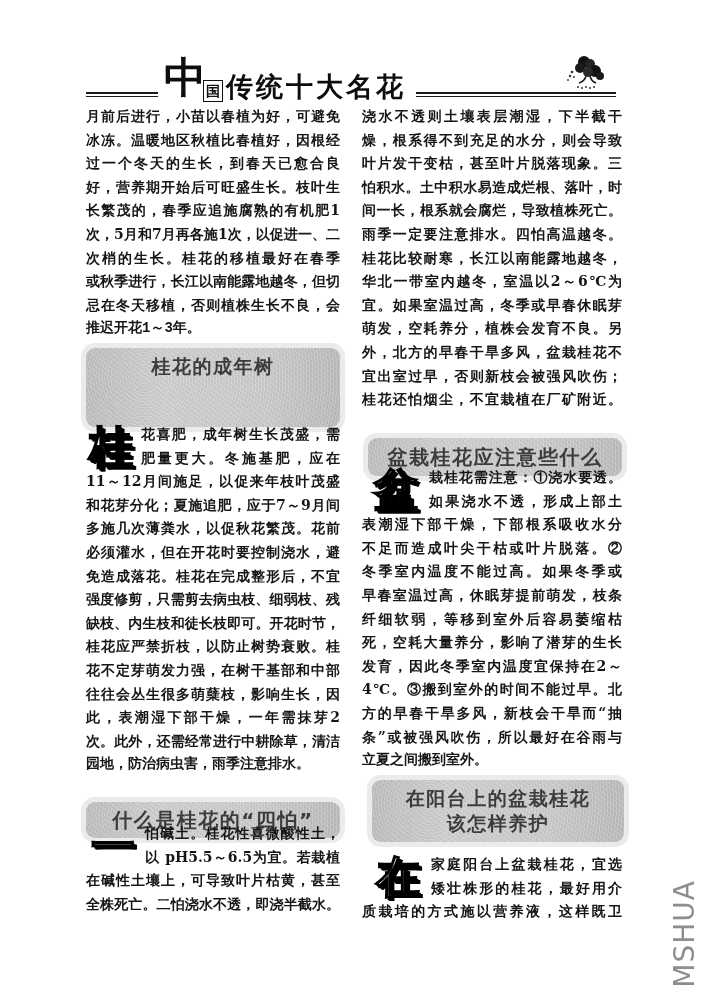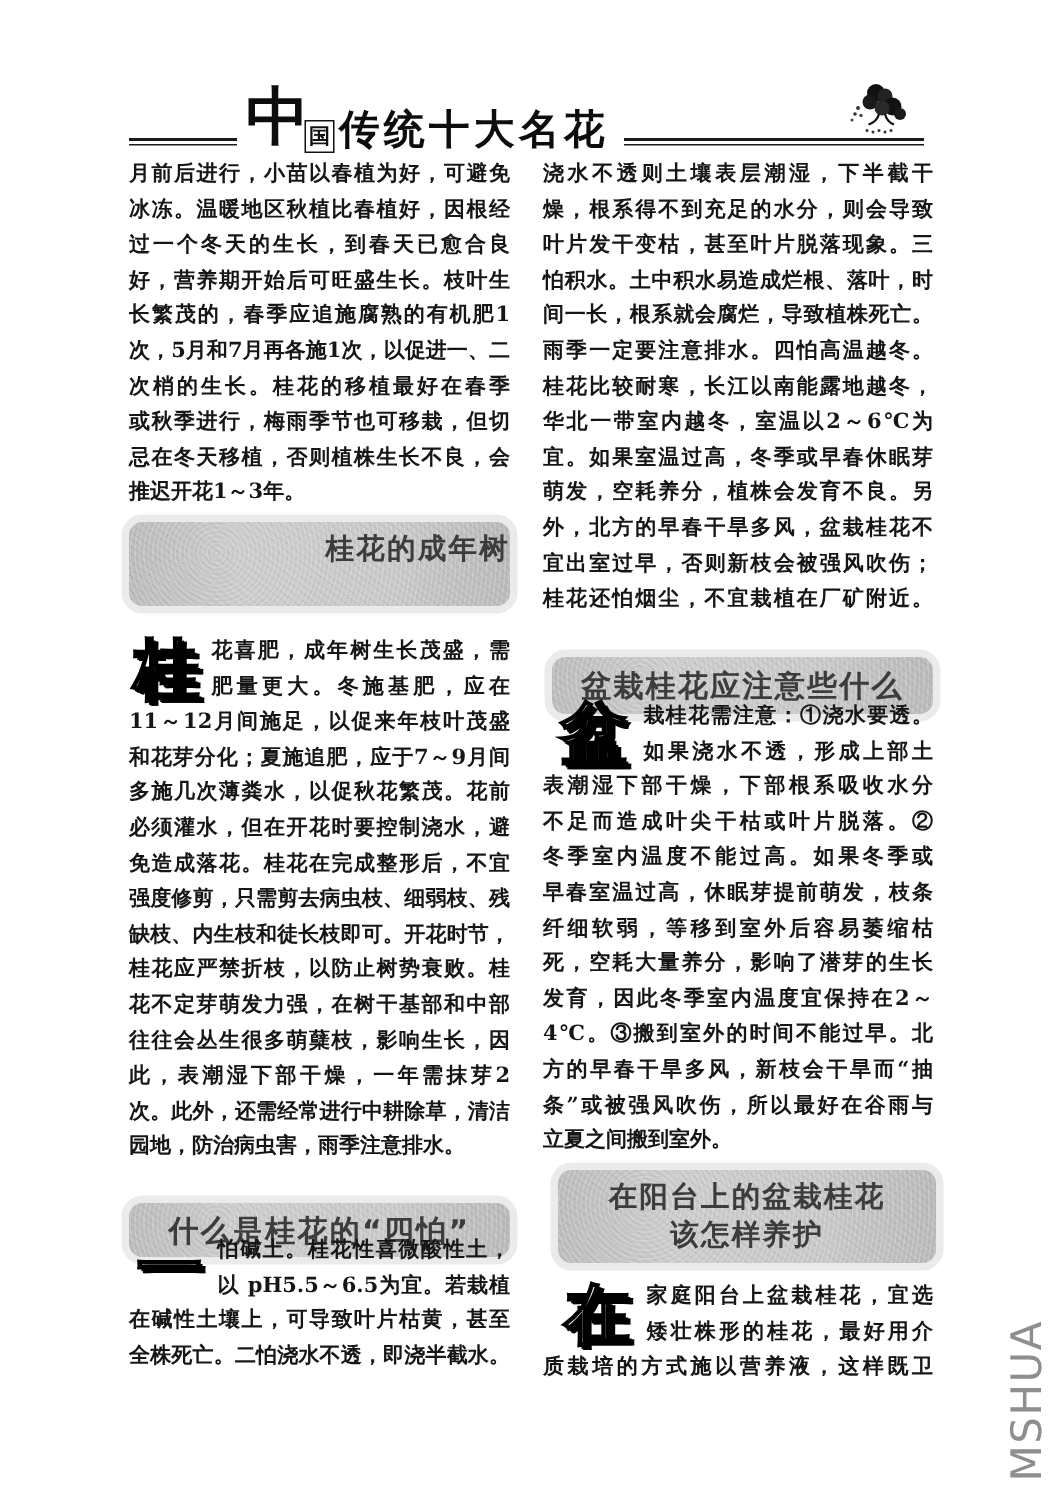--- a/index.html
+++ b/index.html
@@ -20,21 +20,21 @@
     .t-rest { position:absolute; left:226px; top:74px; font-size:27px; line-height:30px; font-weight:900;
               letter-spacing:3px; color:#0d0d0d; font-family:Liberation Mono, monospace; white-space:nowrap; }
 
     
     .col { position:absolute; }
     .blk { position:absolute; left:0; right:0; }
     .ln {
       font-size:14px; line-height:23.6px; height:23.6px;
       text-align:justify; text-align-last:justify; font-weight:bold;
     }
-    .ln.last { text-align-last:left; }
+    .ln.last { text-align-last:left;font-family:Liberation Mono, monospace; }
     .dcap {
       float:left; height:46px; margin-top:1px; margin-right:5px;
       font-size:44px; line-height:46px; font-weight:900; text-align:center;
       color:#ffffff; -webkit-text-stroke:1.6px #000;
       text-shadow:2px 2px 0 #000, 3px 3px 0 #000, 4px 3px 0 #000;
       font-family:"DejaVu Sans", sans-serif;
     }
 
     
     .hbox {
@@ -90,26 +90,26 @@
 <div class="col" style="left:86px; top:0; width:254px; height:1001px;">
 
   <div class="blk" style="top:105px;">
     <div class="ln">月前后进行，小苗以春植为好，可避免</div>
     <div class="ln">冰冻。温暖地区秋植比春植好，因根经</div>
     <div class="ln">过一个冬天的生长，到春天已愈合良</div>
     <div class="ln">好，营养期开始后可旺盛生长。枝叶生</div>
     <div class="ln">长繁茂的，春季应追施腐熟的有机肥1</div>
     <div class="ln">次，5月和7月再各施1次，以促进一、二</div>
     <div class="ln">次梢的生长。桂花的移植最好在春季</div>
-    <div class="ln">或秋季进行，梅雨季节也可移栽，但切</div>
+    <div class="ln">或秋季进行，长江以南能露地越冬，但切</div>
     <div class="ln">忌在冬天移植，否则植株生长不良，会</div>
     <div class="ln last">推迟开花1～3年。</div>
   </div>
 
-  <div class="hbox" style="left:0; top:348px; width:254px; height:56px; padding-top:5px; box-sizing:border-box; line-height:26px;text-align:right;">
+  <div class="hbox" style="left:0; top:348px; width:254px; height:79px; padding-top:5px; box-sizing:border-box; line-height:26px;">
     <span class="hl">桂花的成年树</span>
   </div>
 
   <div class="blk" style="top:423px;">
     <div class="dcap" style="width:50px;">桂</div>
     <div class="ln">花喜肥，成年树生长茂盛，需</div>
     <div class="ln">肥量更大。冬施基肥，应在</div>
     <div class="ln">11～12月间施足，以促来年枝叶茂盛</div>
     <div class="ln">和花芽分化；夏施追肥，应于7～9月间</div>
     <div class="ln">多施几次薄粪水，以促秋花繁茂。花前</div>

